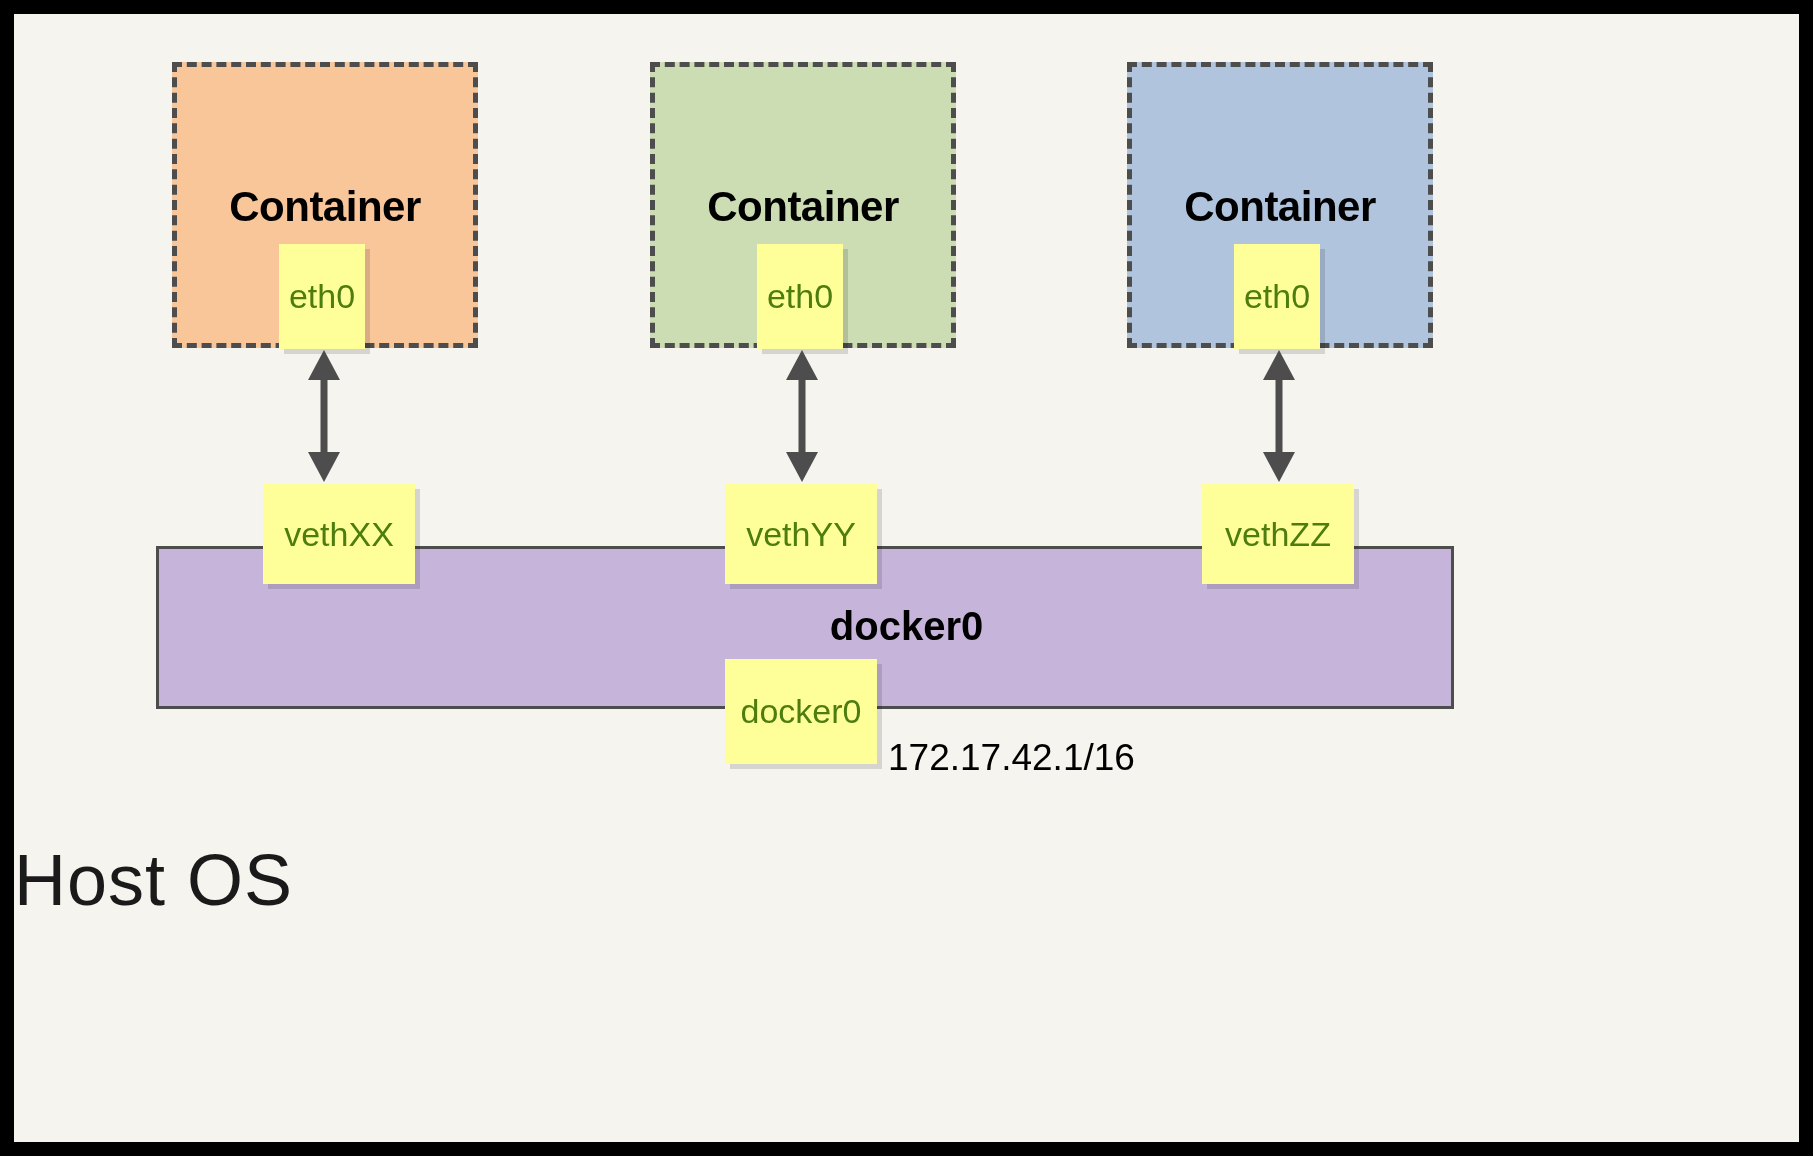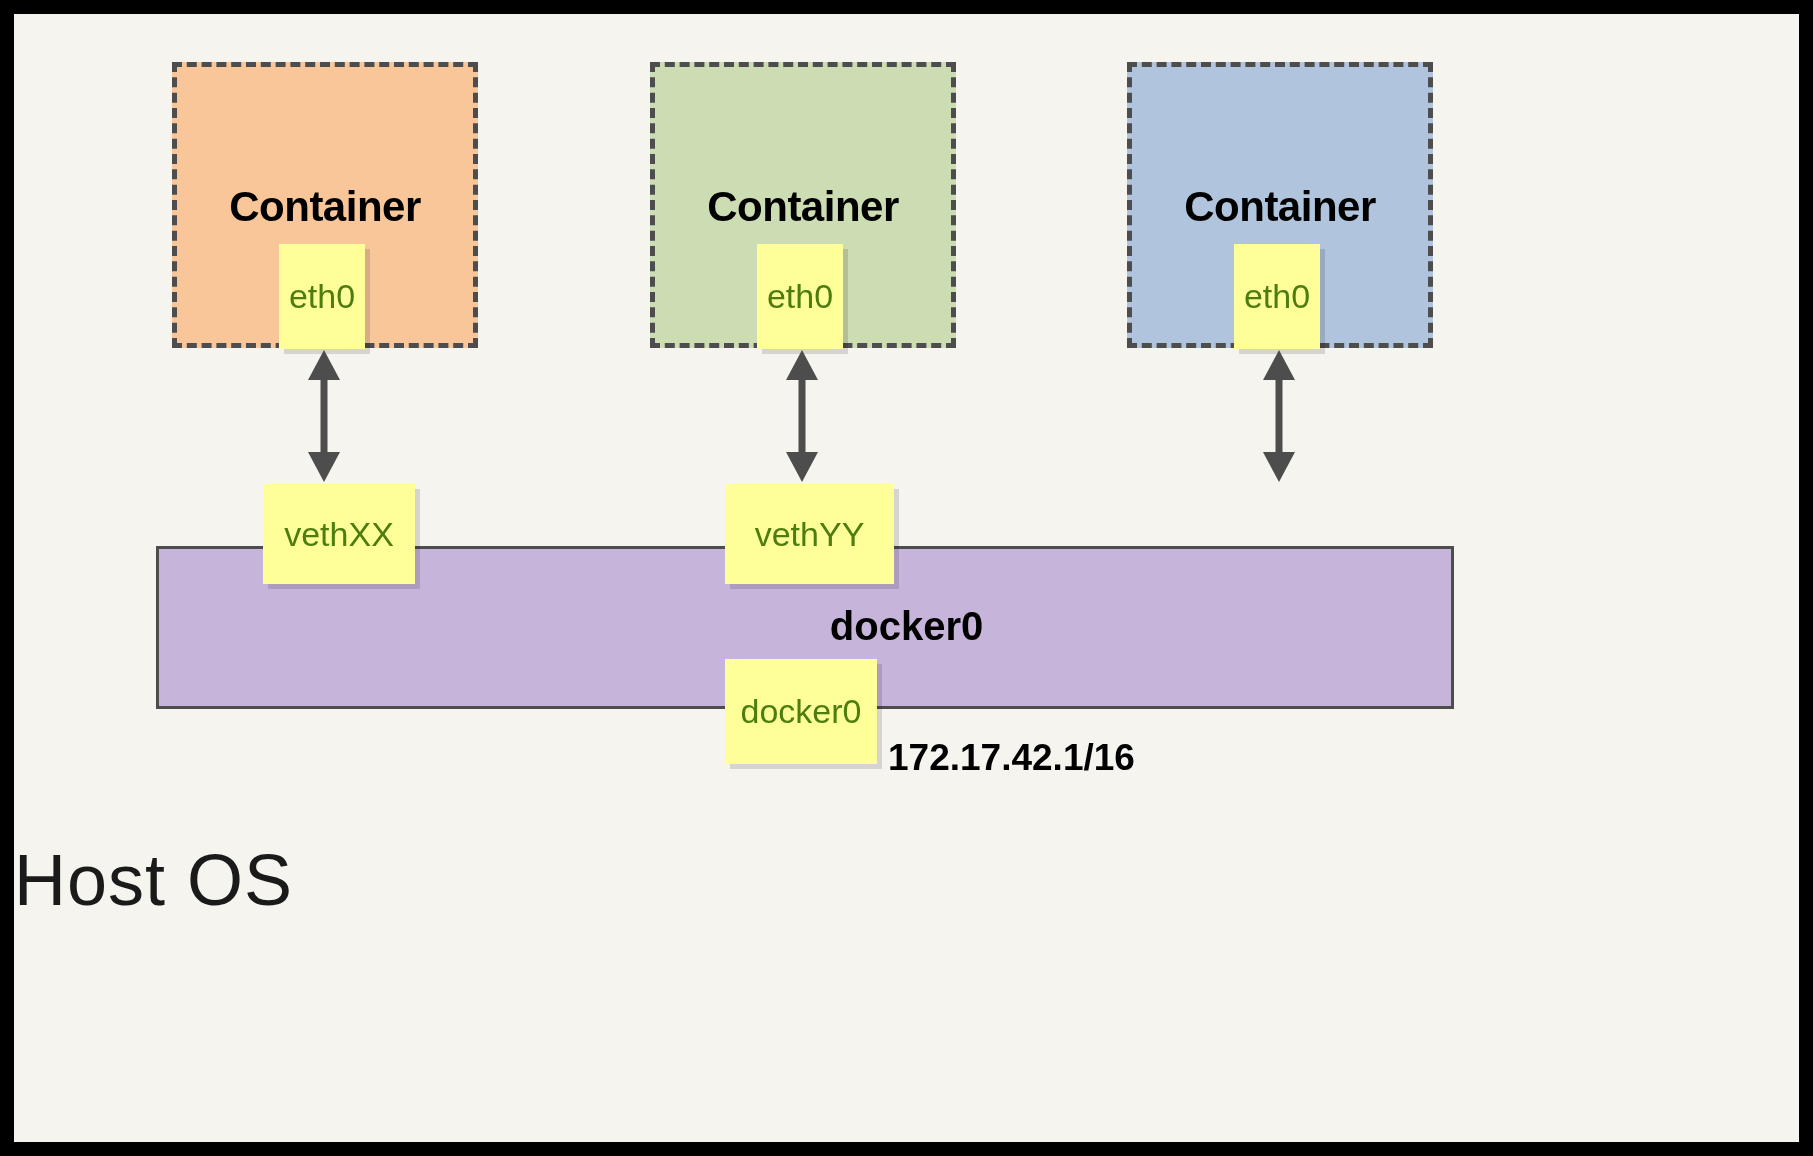--- a/index.html
+++ b/index.html
@@ -129,25 +129,28 @@
     <polygon points="22,132 6,102 38,102" fill="#4d4d4d"></polygon>
   </svg>
 
   <div id="bridge-bar" style="left:142px; top:532px; width:1298px; height:163px;">
   </div>
   <div id="bridge-label" style="top:590px;">docker0</div>
 
   <div class="note" style="left:249px; top:470px; width:152px; height:100px;">
     <span>vethXX</span>
   </div>
-  <div class="note" style="left:711px; top:470px; width:169px; height:100px;align-items:center;">
+  <div class="note" style="left:711px; top:470px; width:152px; height:100px;align-items:center;">
     <span>vethYY</span>
+  </div>
+  <div class="note" style="left:1188px; top:470px; width:152px; height:100px;">
+    <span>vethZZ</span>
   </div>
 
   <div class="note" style="left:711px; top:645px; width:152px; height:105px;">
     <span>docker0</span>
   </div>
 
-  <div id="ip-label" style="left:874px; top:723px;font-weight:bold;">172.17.42.1/16</div>
+  <div id="ip-label" style="left:874px; top:723px;">172.17.42.1/16</div>
 
   <div id="host-os-label" style="top:825px;">Host OS</div>
 
 </div>
 
 </body></html>

